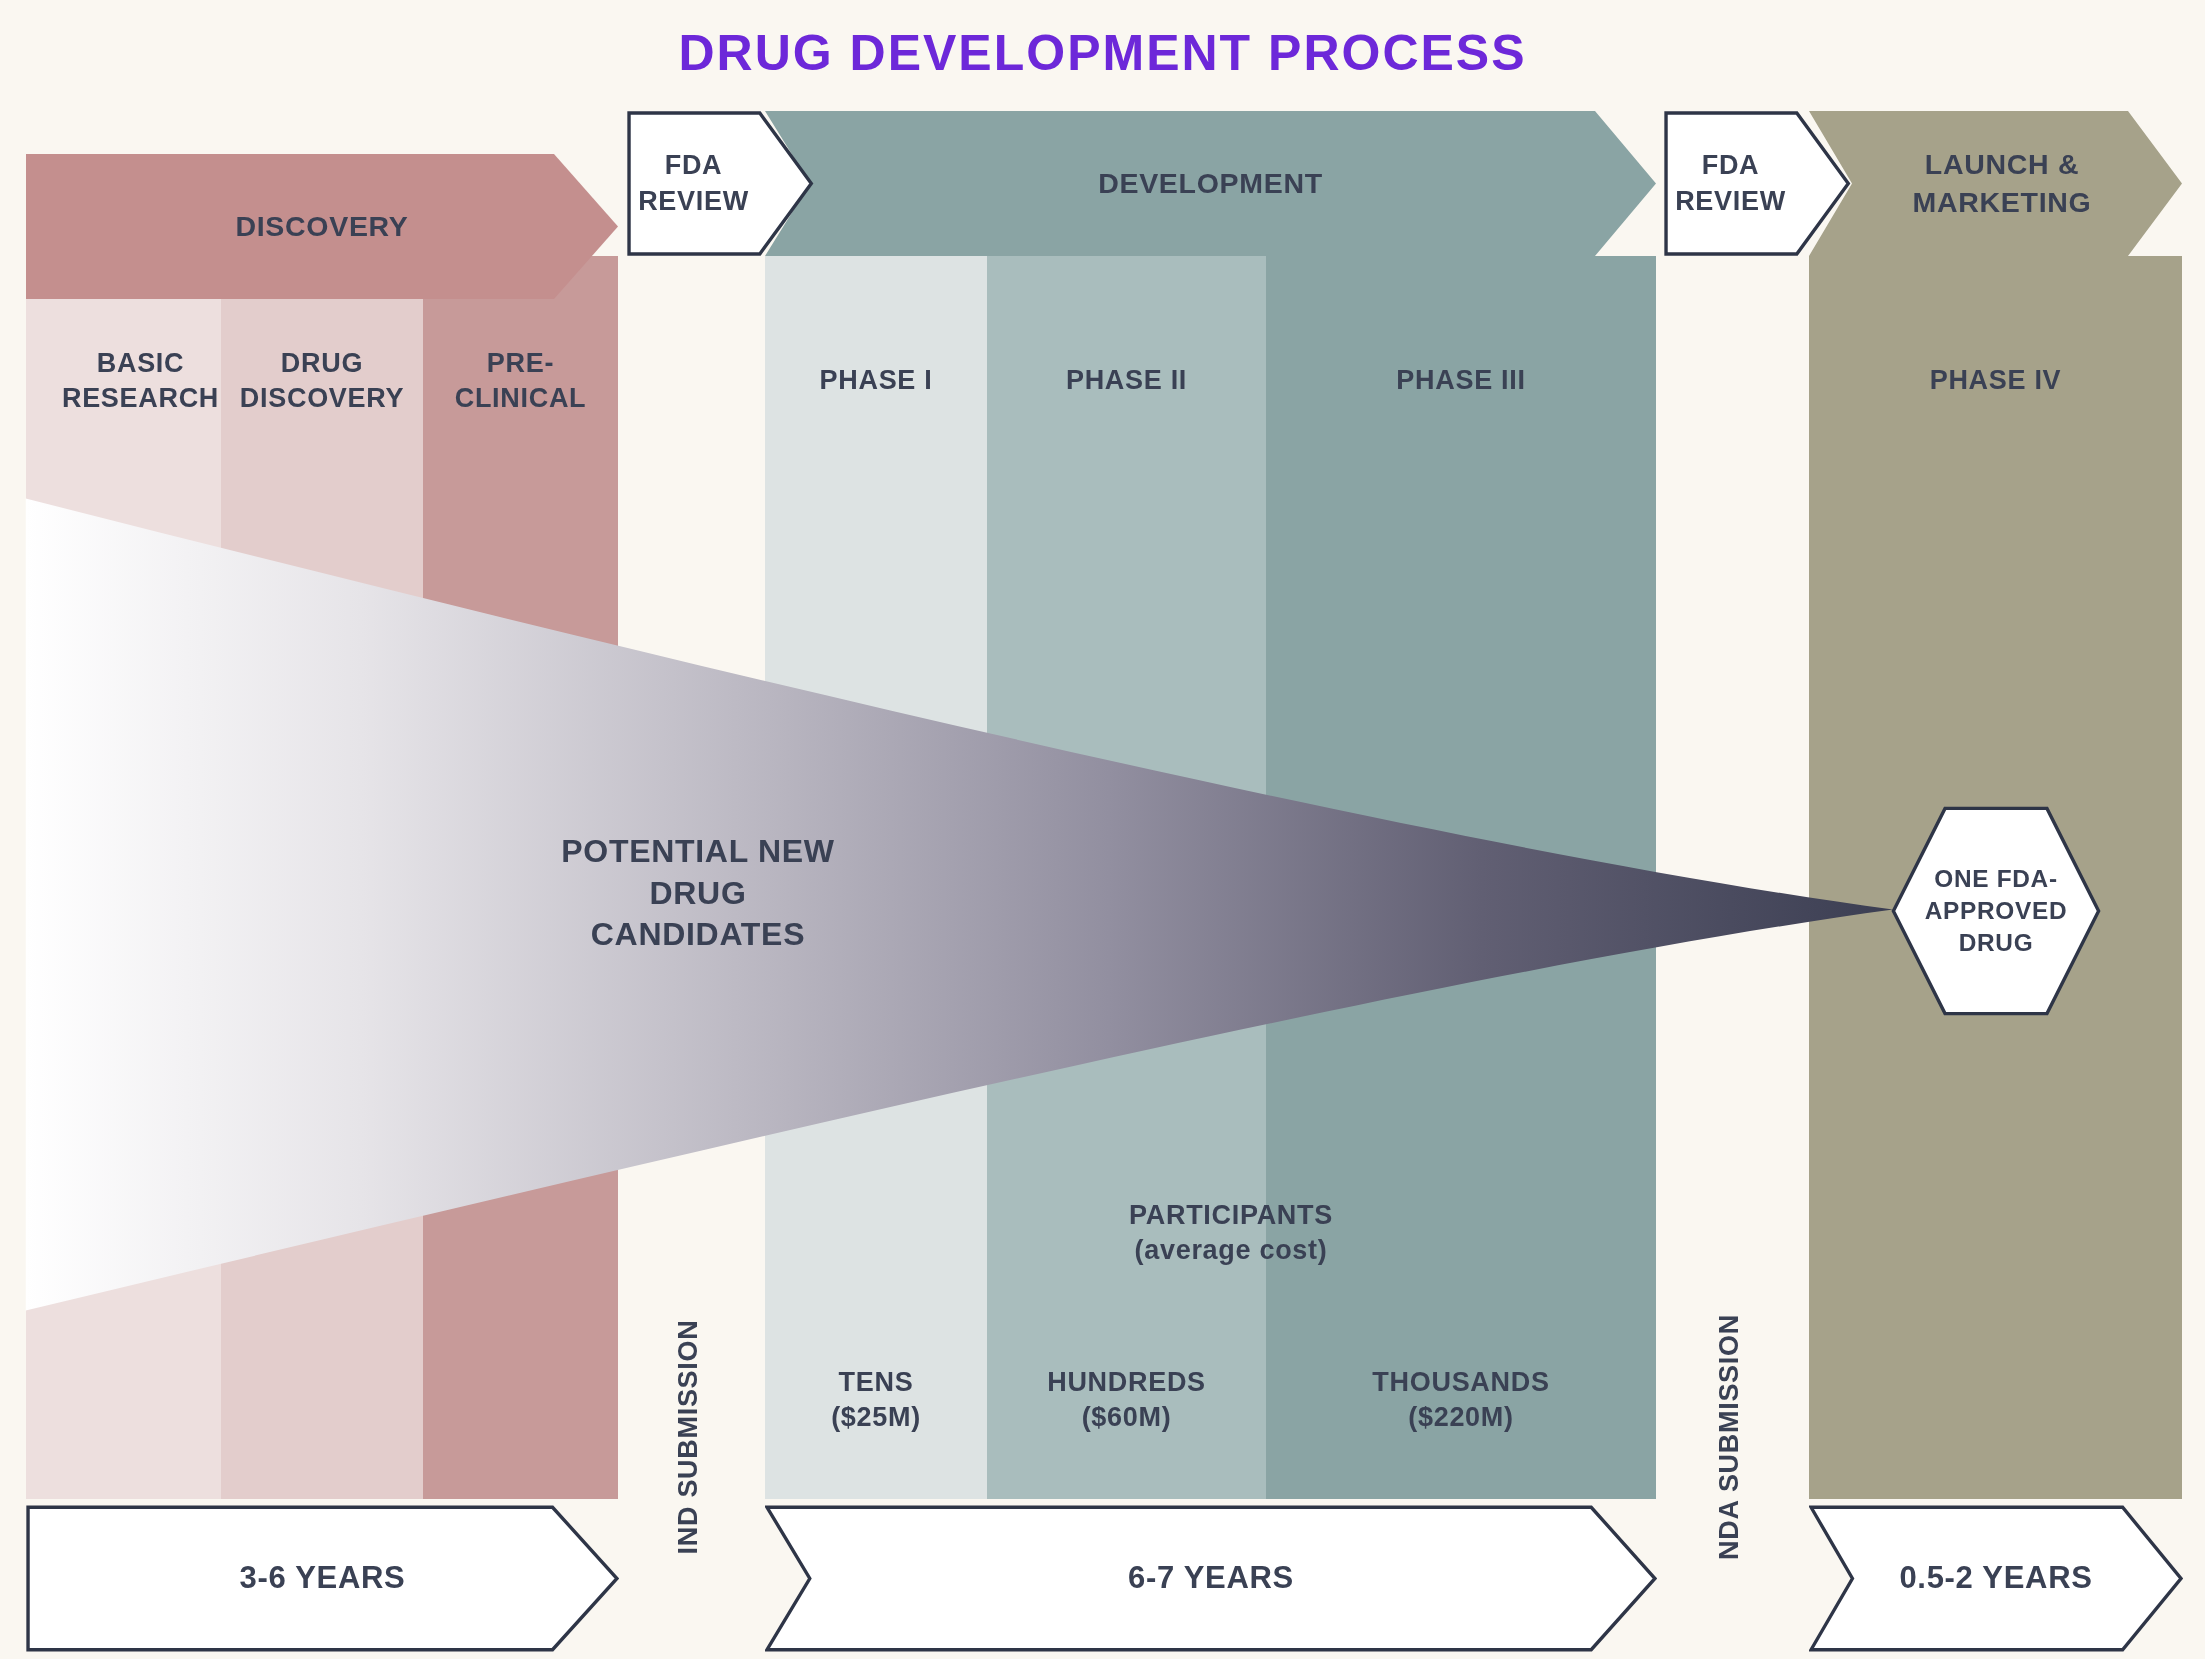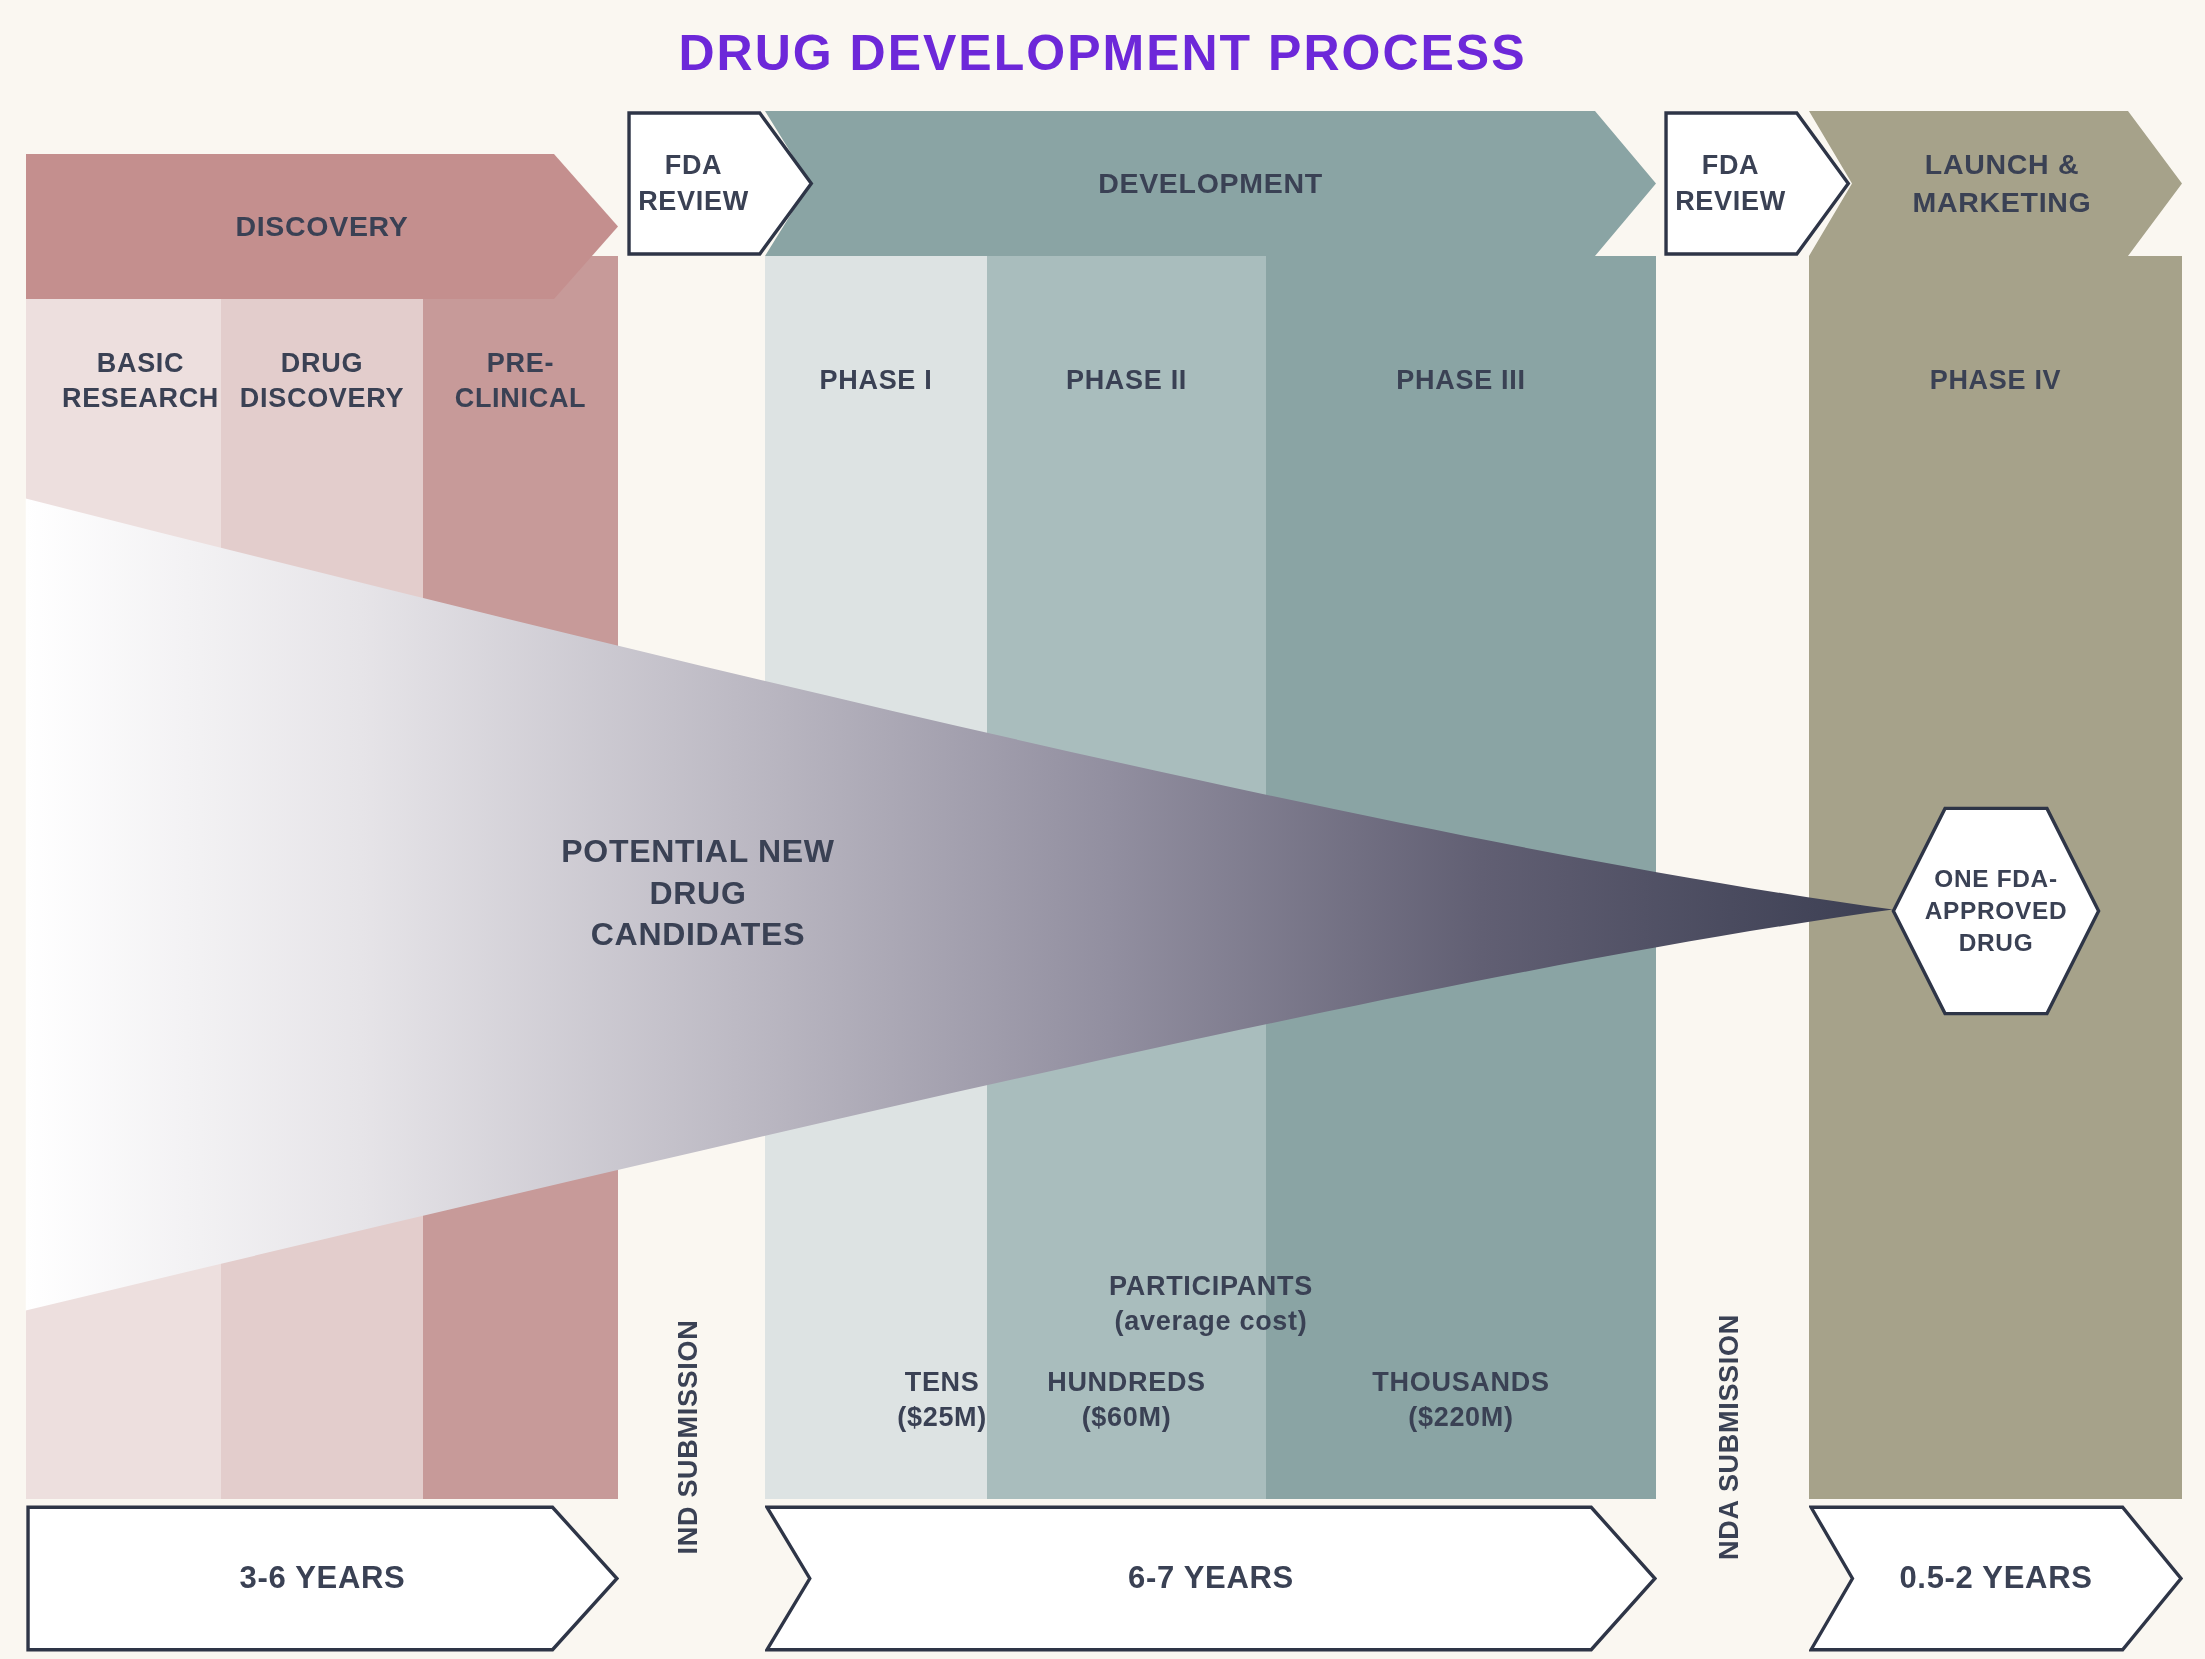--- a/index.html
+++ b/index.html
@@ -45,23 +45,23 @@
 
   
   .funnel{left:0;top:0;z-index:2;}
   .funnel-label{left:552px;top:853px;width:292px;height:81px;font-size:32px;z-index:5;}
 
   
   .hex{left:1890px;top:805px;width:212px;height:212px;z-index:6;}
   .hex .lbl{left:0;top:0;width:100%;height:100%;font-size:24.4px;padding:0 26px;box-sizing:border-box;}
 
   
-  .participants{left:987px;top:1266px;width:448px;height:76px;font-size:27px;z-index:5;}
+  .participants{left:987px;top:1195px;width:448px;height:76px;font-size:27px;z-index:5;padding-left:20px;}
   .cost{top:1362px;height:76px;font-size:27px;z-index:5;}
-  .cost1{left:765px;width:222px;justify-content:flex-end;} .cost2{left:987px;width:279px;} .cost3{left:1266px;width:390px;}
+  .cost1{left:765px;width:222px;} .cost2{left:987px;width:279px;} .cost3{left:1266px;width:390px;}
 
   
   .vsub{font-size:27px;font-weight:bold;letter-spacing:0.7px;white-space:nowrap;z-index:5;
         transform:translate(-50%,-50%) rotate(-90deg);}
   .ind{left:688px;top:1437px;} .nda{left:1729px;top:1437px;}
 
   
   .yeararrow{top:1505px;height:147px;z-index:3;}
   .y1{left:26px;width:593px;} .y2{left:765px;width:892px;} .y3{left:1809px;width:374px;}
   .yeararrow .lbl{left:0;top:0;width:100%;height:100%;font-size:31px;}

